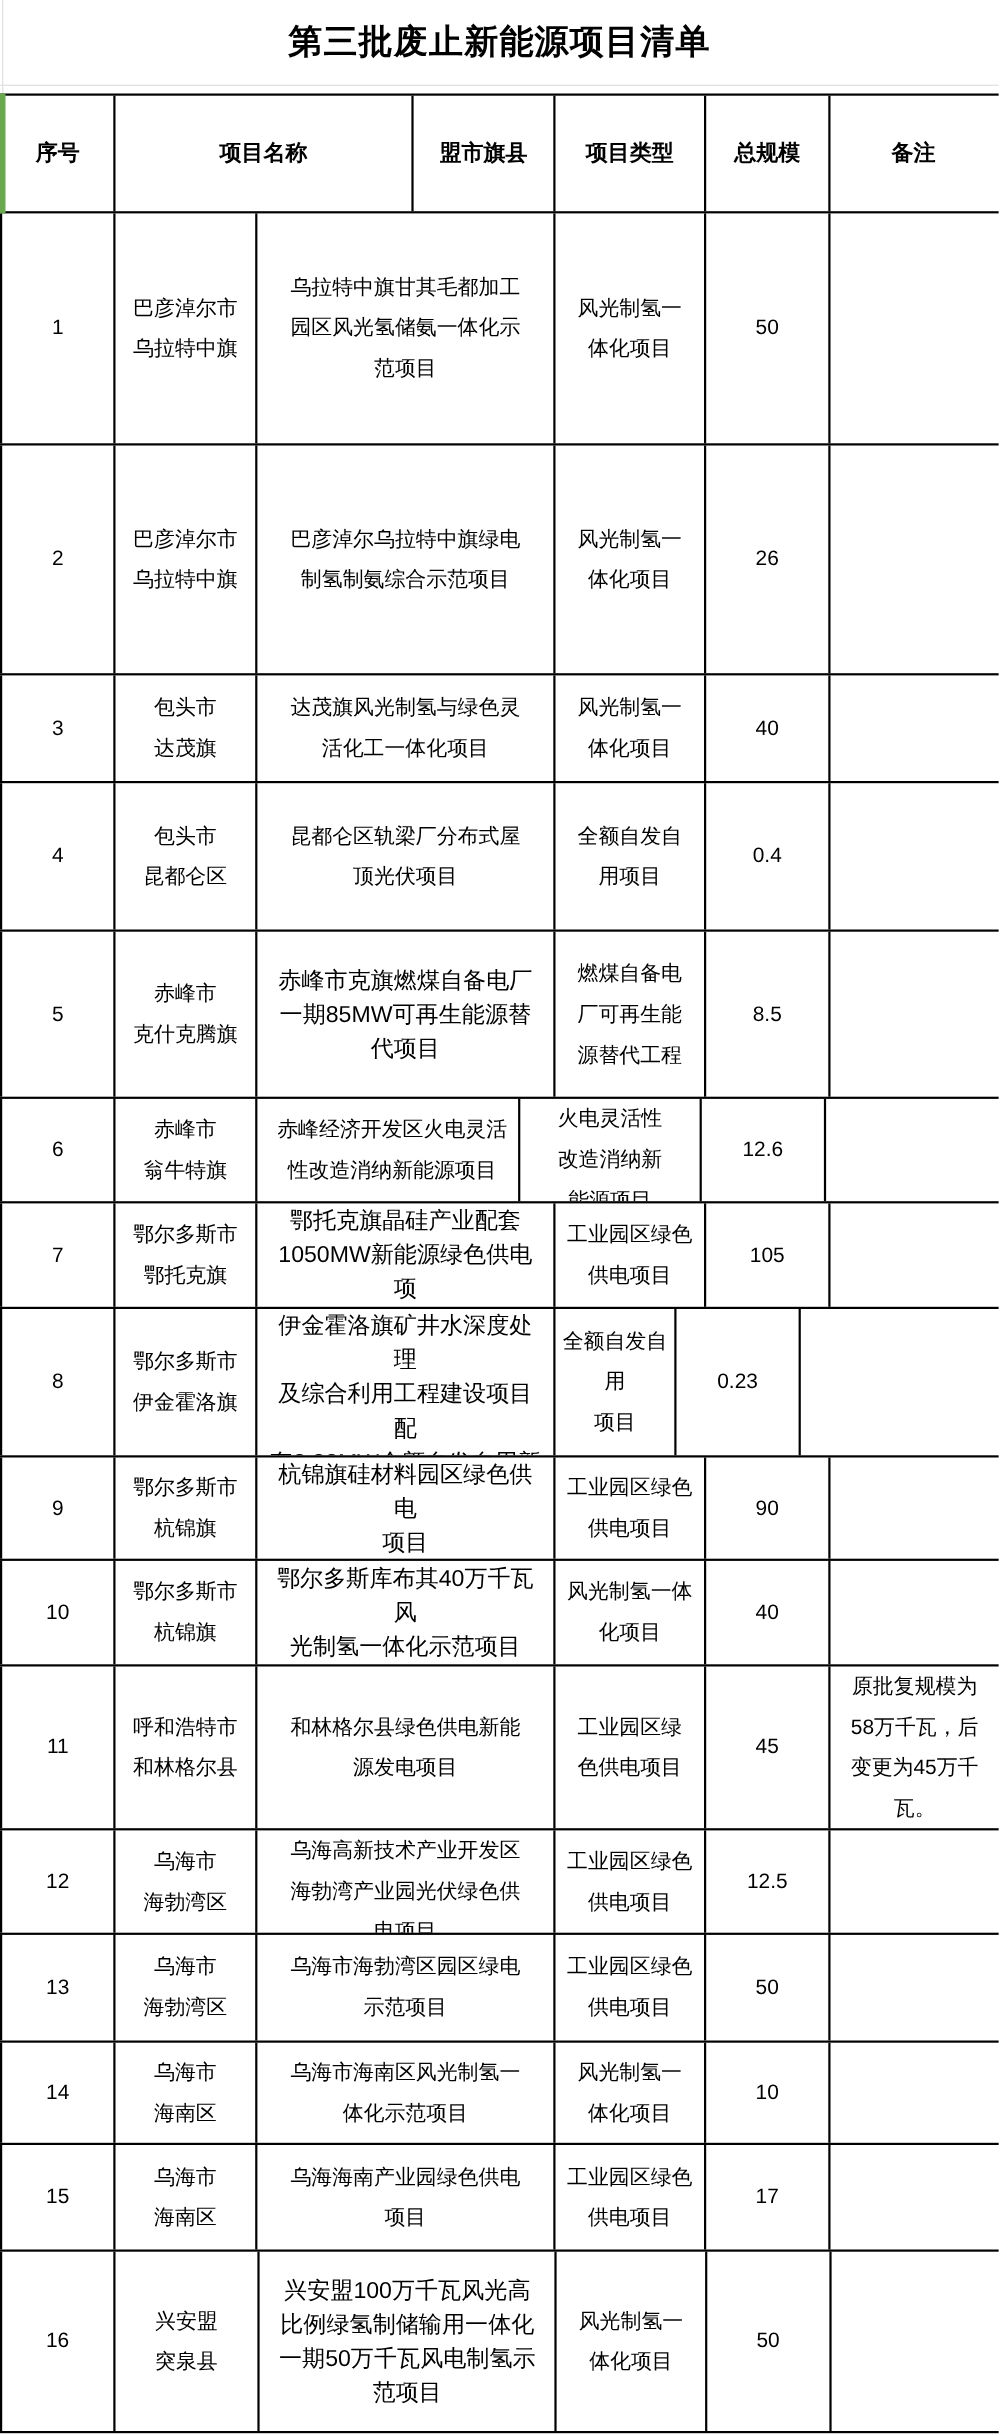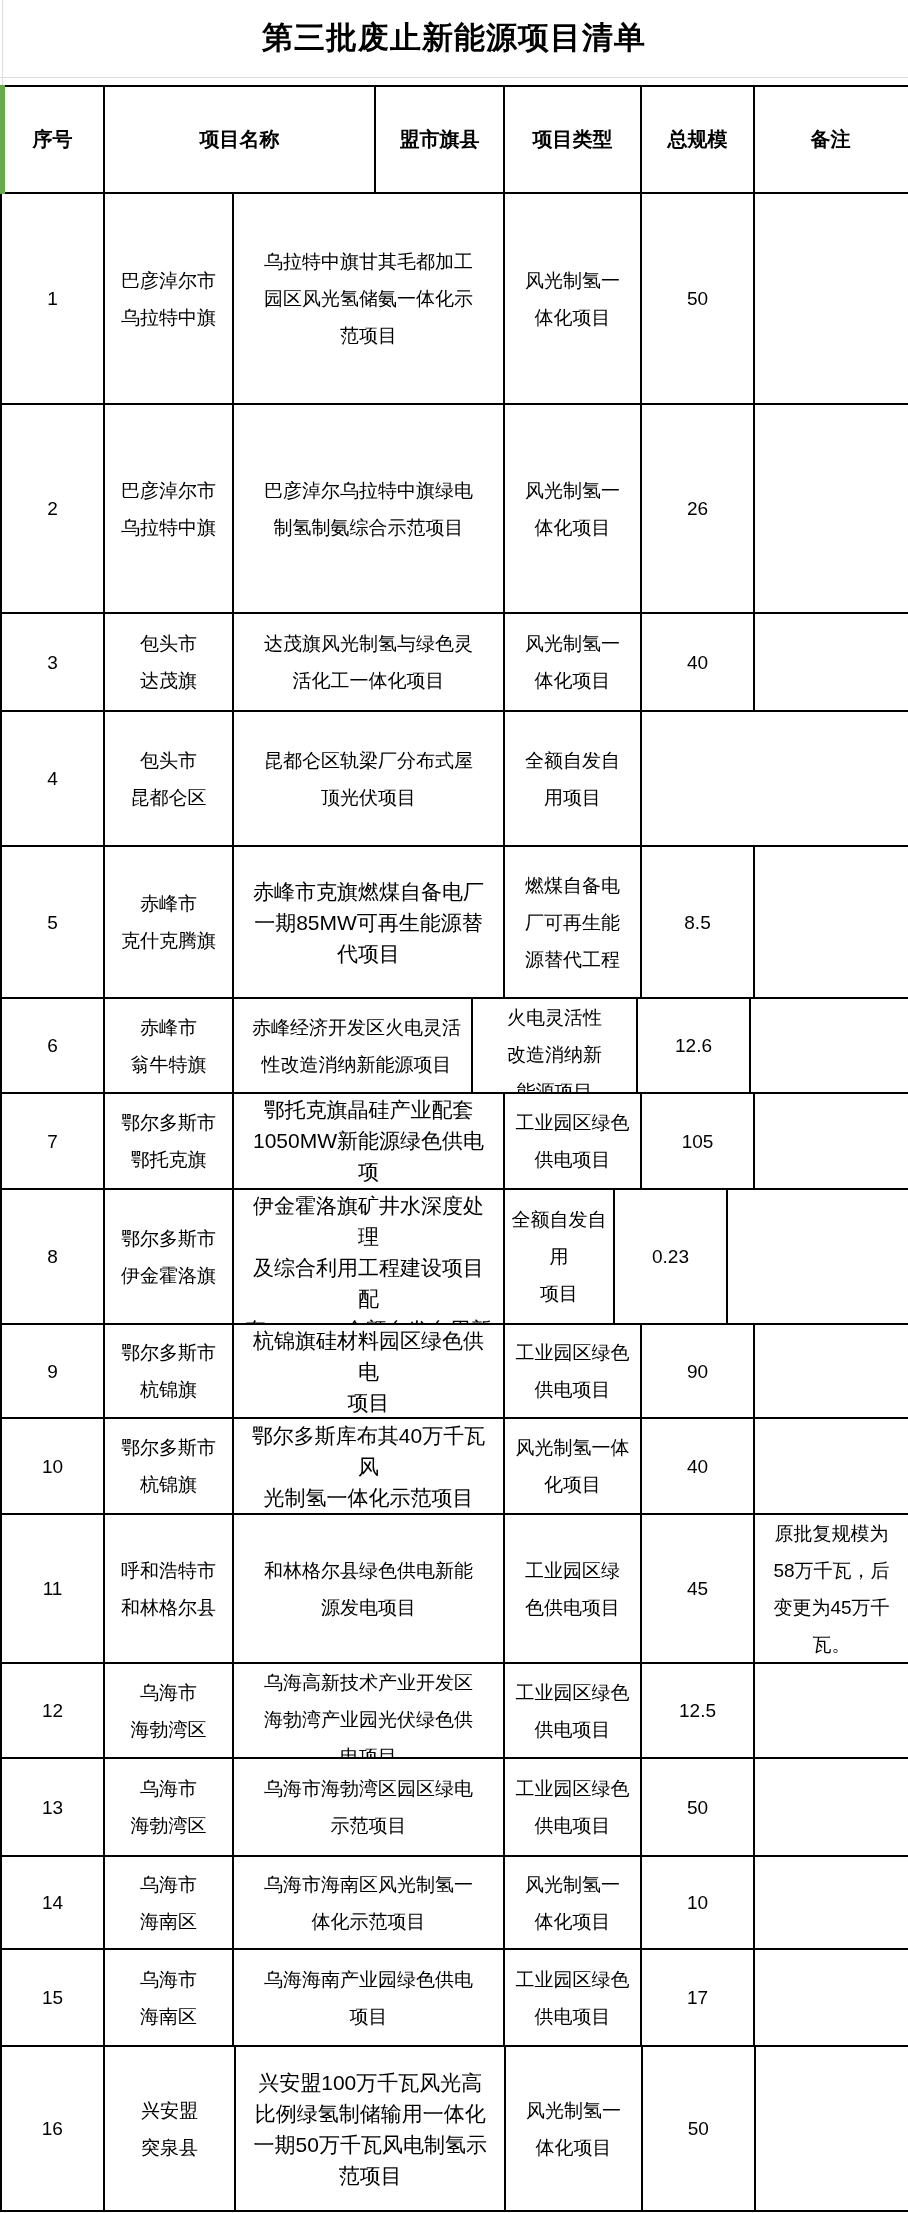--- a/index.html
+++ b/index.html
@@ -144,20 +144,23 @@
 昆都仑区</div>
         </div>
         <div class="cell cell-name" style="width: 271px;">
           <div class="cell-text">昆都仑区轨梁厂分布式屋
 顶光伏项目</div>
         </div>
         <div class="cell cell-type" style="width: 137px;">
           <div class="cell-text">全额自发自
 用项目</div>
         </div>
+        <div class="cell cell-scale" style="width: 113px;">
+          <div class="cell-text">0.4</div>
+        </div>
         <div class="cell cell-note" style="width: 155px;">
           <div class="cell-text"></div>
         </div>
       </div>
       <div class="row" style="height: 152px;">
         <div class="cell cell-no" style="width: 103px;">
           <div class="cell-text">5</div>
         </div>
         <div class="cell cell-region" style="width: 129px;">
           <div class="cell-text">赤峰市

